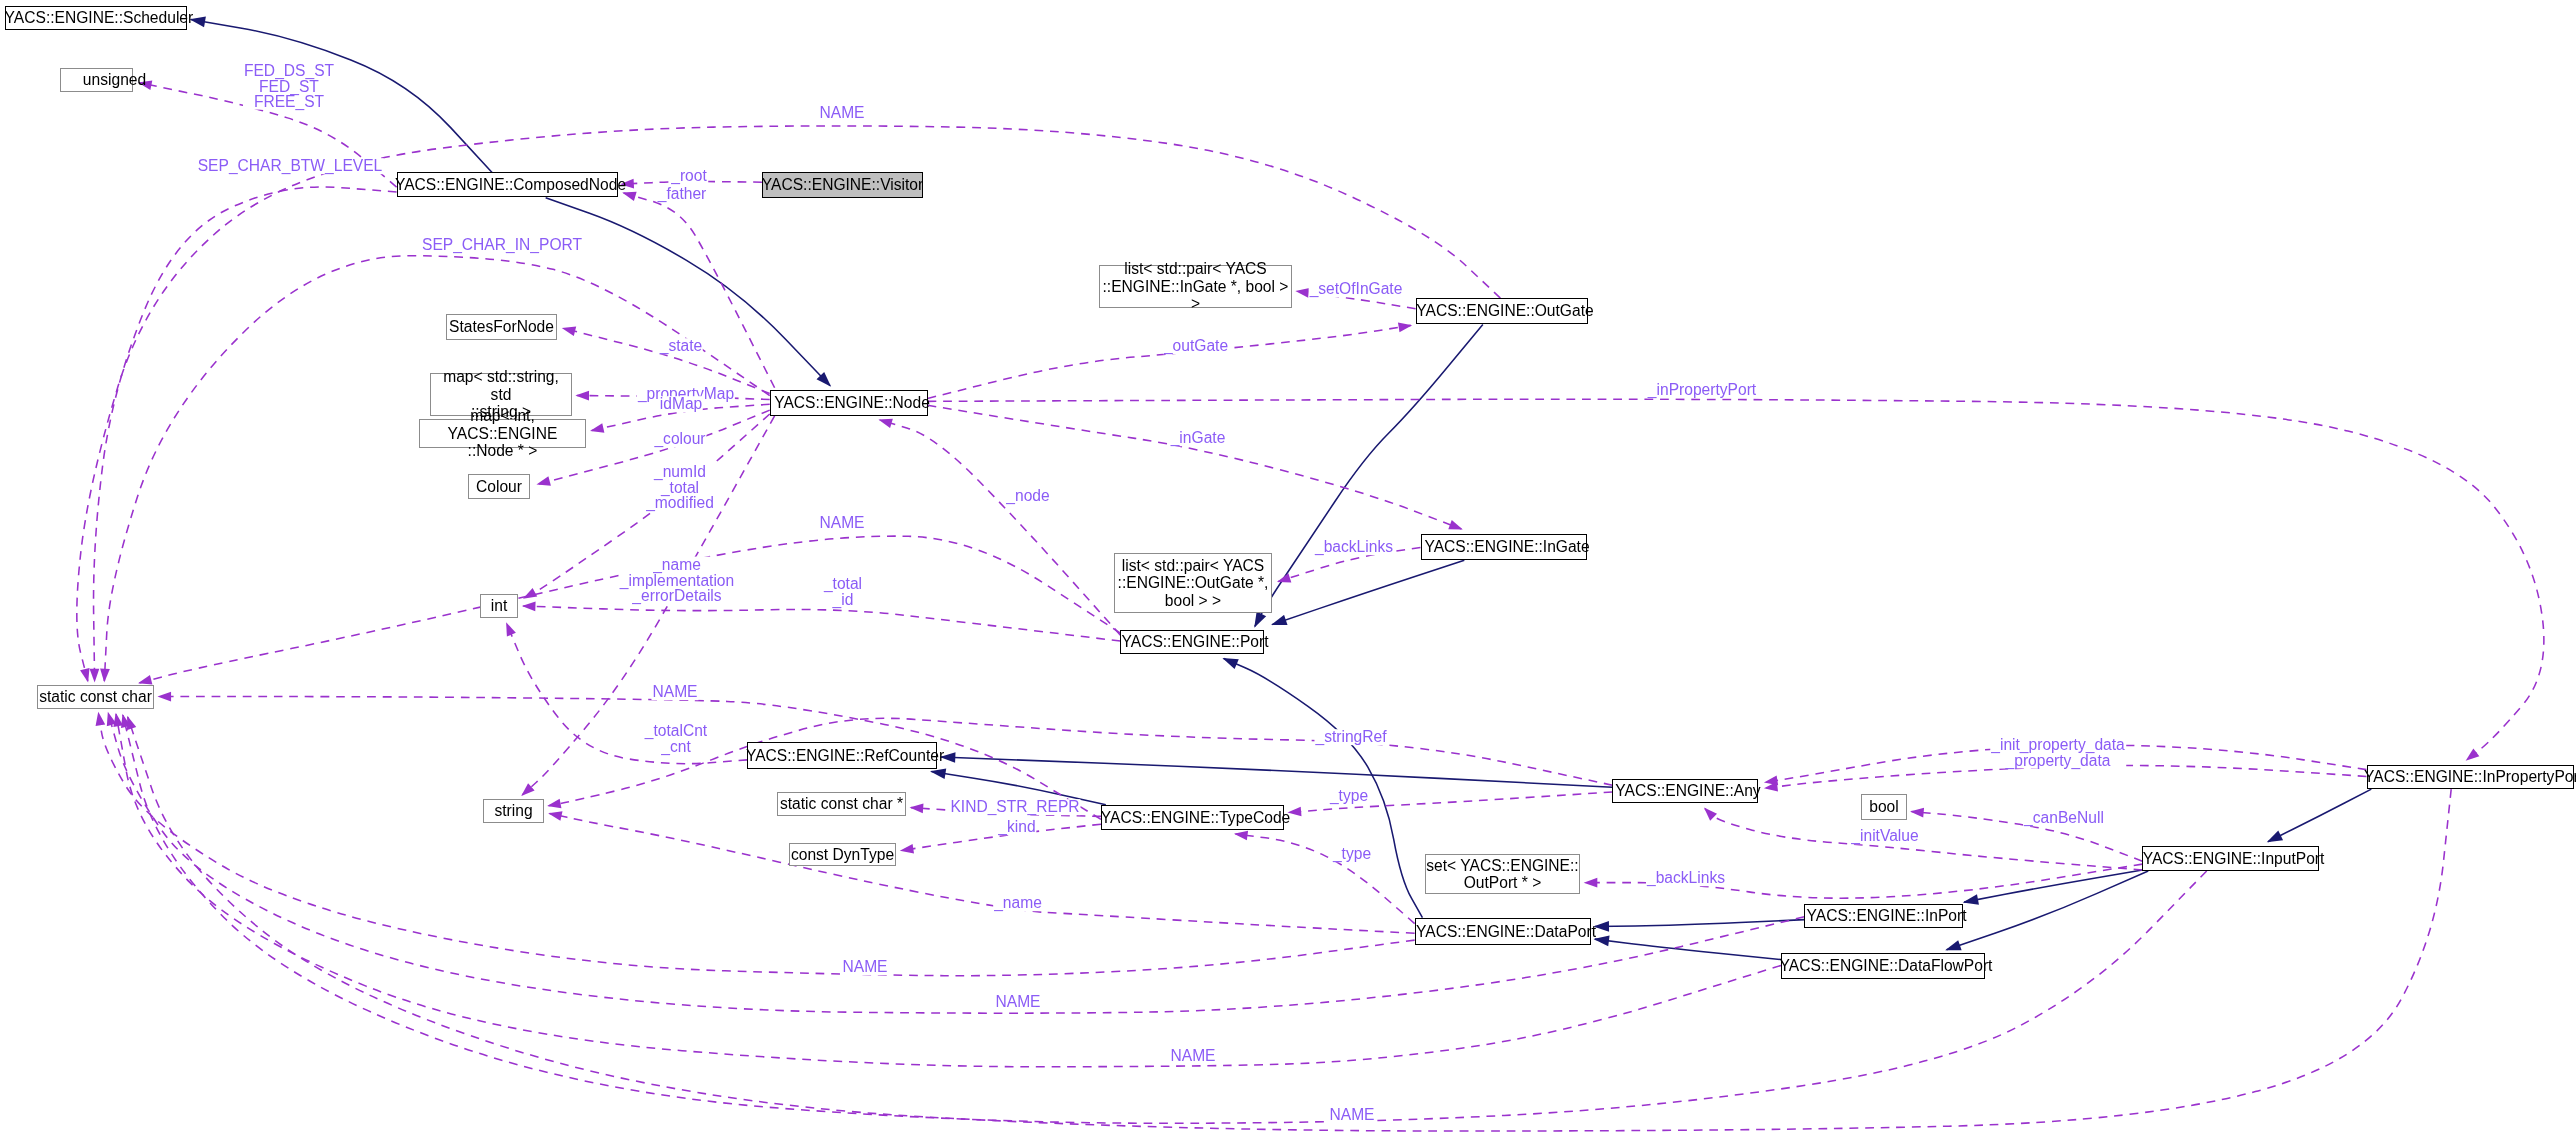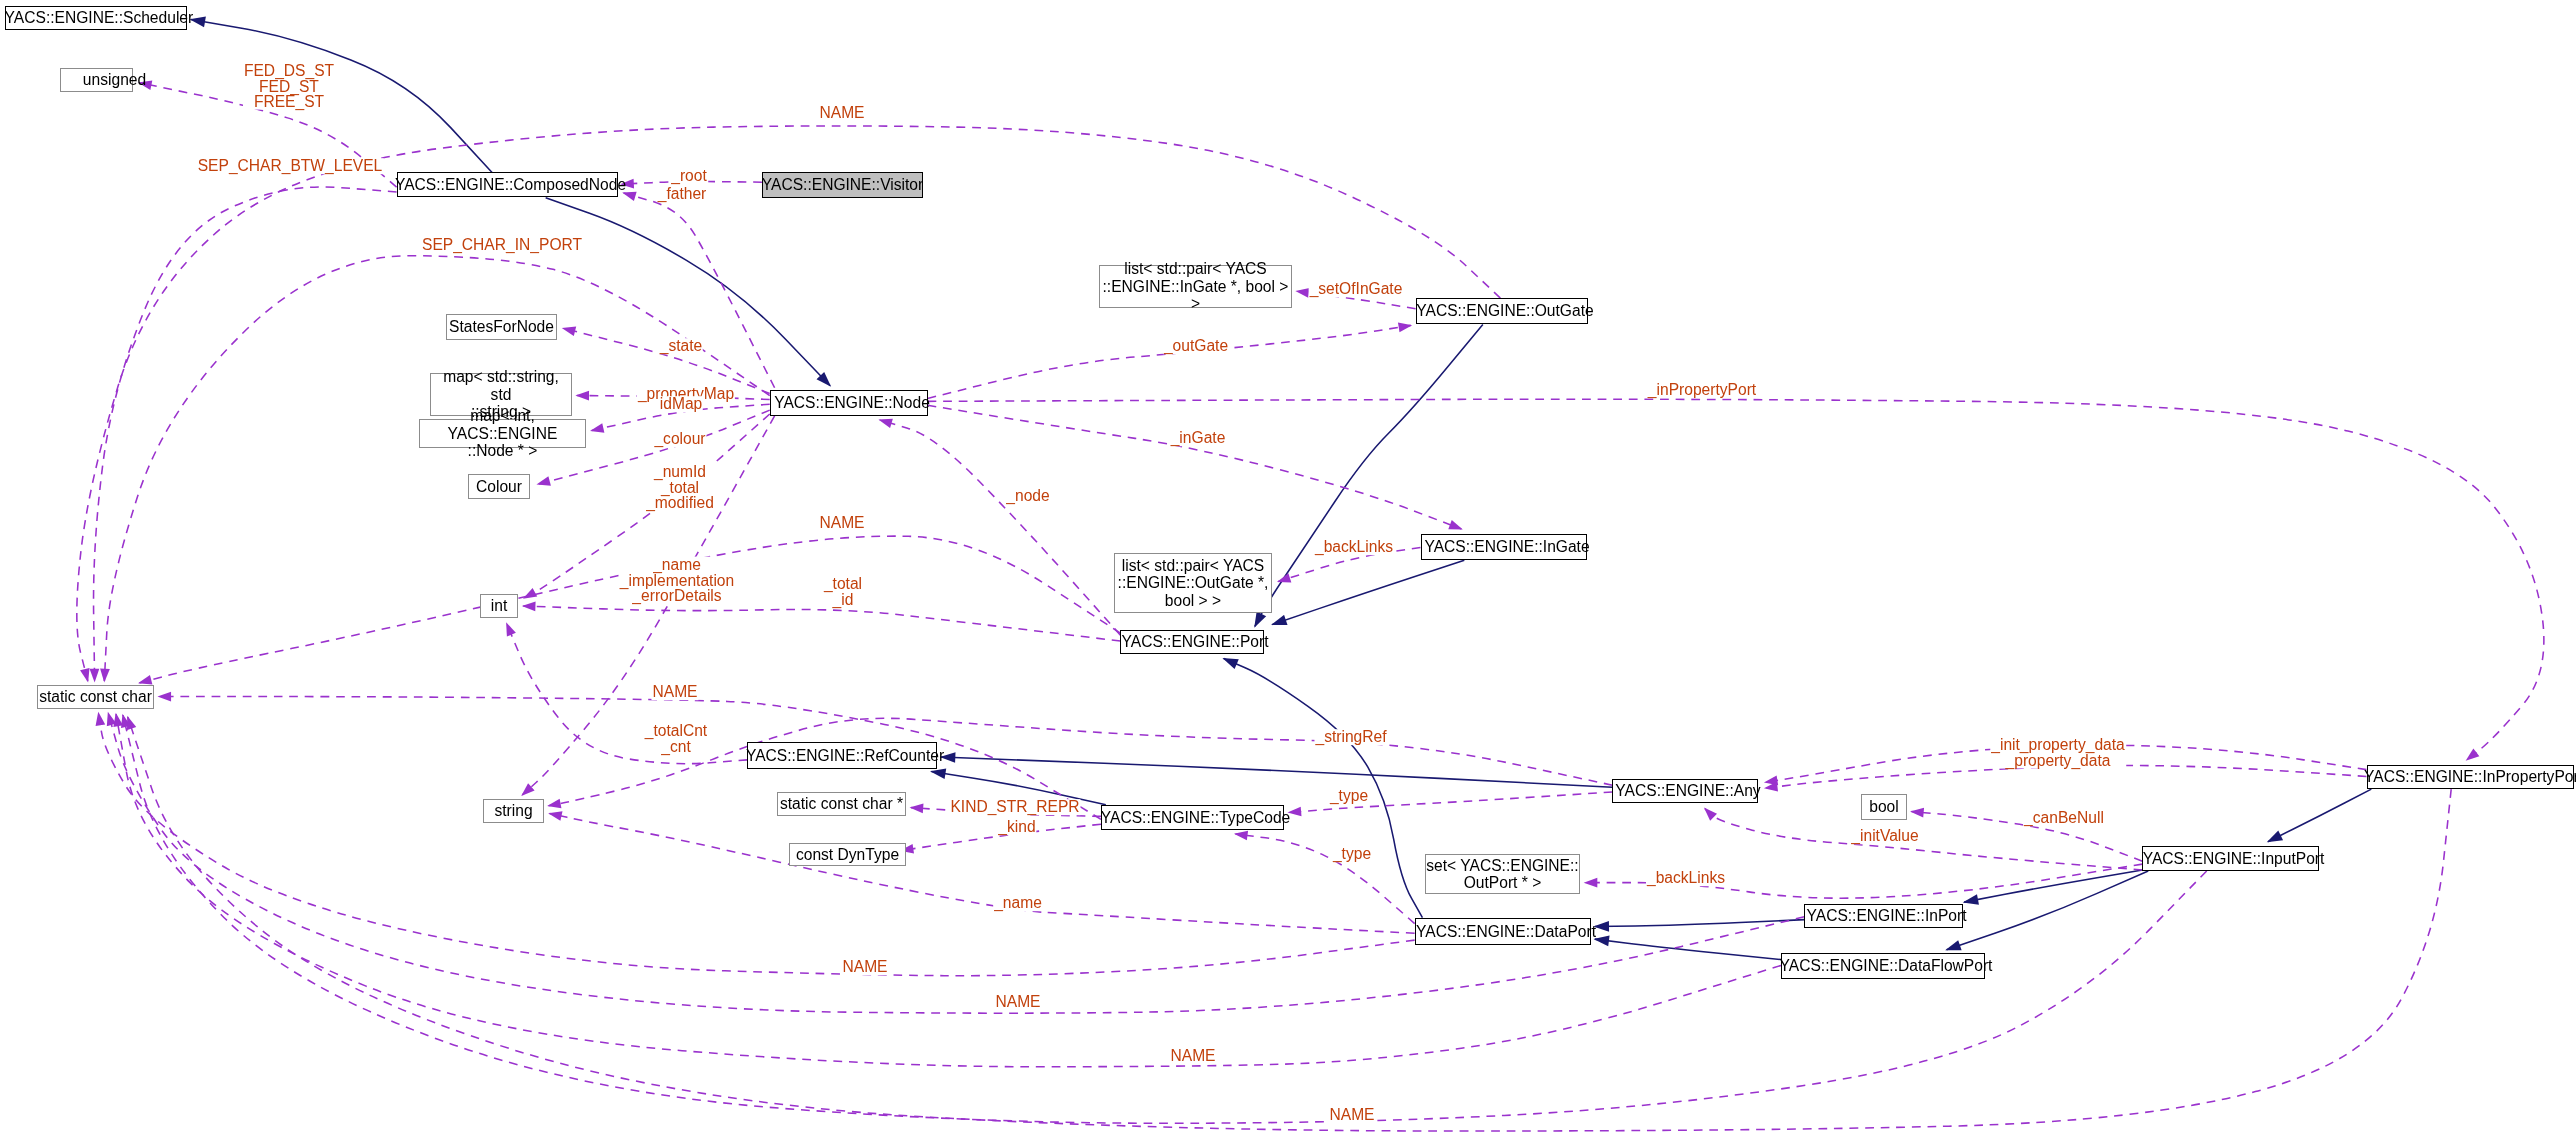--- a/index.html
+++ b/index.html
@@ -5,21 +5,21 @@
   html,body{margin:0;padding:0;background:#ffffff;}
   #canvas{position:relative;width:2576px;height:1133px;background:#ffffff;overflow:hidden;
           font-family:"Liberation Sans","DejaVu Sans",sans-serif;}
   #edges{position:absolute;left:0;top:0;width:2576px;height:1133px;}
   .node{position:absolute;display:flex;align-items:center;justify-content:center;
         background:#ffffff;color:#000;text-align:center;white-space:pre-line;
         font-size:15.6px;line-height:17.5px;box-sizing:border-box;z-index:2;}
   .node.class{border:1.9px solid #000000;padding-left:6px;}
   .node.primitive{border:1px solid #8c8c8c;}
   .node.selected{border:1.9px solid #000000;background:#bfbfbf;}
-  .edge-label{position:absolute;transform:translate(-50%,-50%);color:#c2410c;
+  .edge-label{position:absolute;transform:translate(-50%,-50%);color:#8b5cf6;
         font-size:15.6px;line-height:15.6px;text-align:center;white-space:pre-line;
         background:#ffffff;padding:0 1px;z-index:1;}
 </style>
 </head>
 <body>
 
 <div id="canvas">
   <svg id="edges" xmlns="http://www.w3.org/2000/svg" viewBox="0 0 2644 1163" width="2576" height="1133">
     <defs>
       <marker id="arr-usage" markerWidth="15" markerHeight="11" refX="13" refY="5.5" orient="auto" markerUnits="userSpaceOnUse">
@@ -101,21 +101,21 @@
       <div class="node primitive" style="left: 1114px; top: 553px; width: 158px; height: 60px;">list&lt; std::pair&lt; YACS
 ::ENGINE::OutGate *,
 bool &gt; &gt;</div>
       <div class="node class" style="left: 1120px; top: 630px; width: 144px; height: 24px;">YACS::ENGINE::Port</div>
       <div class="node primitive" style="left: 37px; top: 685px; width: 117px; height: 24px;">static const char</div>
       <div class="node primitive" style="left: 480px; top: 594px; width: 38px; height: 24px;">int</div>
       <div class="node primitive" style="left: 483px; top: 799px; width: 61px; height: 24px;">string</div>
       <div class="node class" style="left: 747px; top: 742px; width: 190px; height: 27px;">YACS::ENGINE::RefCounter</div>
       <div class="node primitive" style="left: 777px; top: 792px; width: 129px; height: 24px;">static const char *</div>
       <div class="node class" style="left: 1101px; top: 805px; width: 183px; height: 25px;">YACS::ENGINE::TypeCode</div>
-      <div class="node primitive" style="left: 789px; top: 843px; width: 117px; height: 23.4px;">const DynType</div>
+      <div class="node primitive" style="left: 789px; top: 843px; width: 107px; height: 23.4px;">const DynType</div>
       <div class="node class" style="left: 1612px; top: 779px; width: 146px; height: 24px;">YACS::ENGINE::Any</div>
       <div class="node primitive" style="left: 1861px; top: 794px; width: 46px; height: 26px;">bool</div>
       <div class="node class" style="left: 2367px; top: 765px; width: 207px; height: 24px;">YACS::ENGINE::InPropertyPort</div>
       <div class="node class" style="left: 2142px; top: 846px; width: 177px; height: 25px;">YACS::ENGINE::InputPort</div>
       <div class="node primitive" style="left: 1425px; top: 854px; width: 155px; height: 40px;">set&lt; YACS::ENGINE::
 OutPort * &gt;</div>
       <div class="node class" style="left: 1415px; top: 918px; width: 176px; height: 27px;">YACS::ENGINE::DataPort</div>
       <div class="node class" style="left: 1804px; top: 904px; width: 159px; height: 24px;">YACS::ENGINE::InPort</div>
       <div class="node class" style="left: 1781px; top: 953px; width: 204px; height: 26px;">YACS::ENGINE::DataFlowPort</div>
     </div>

